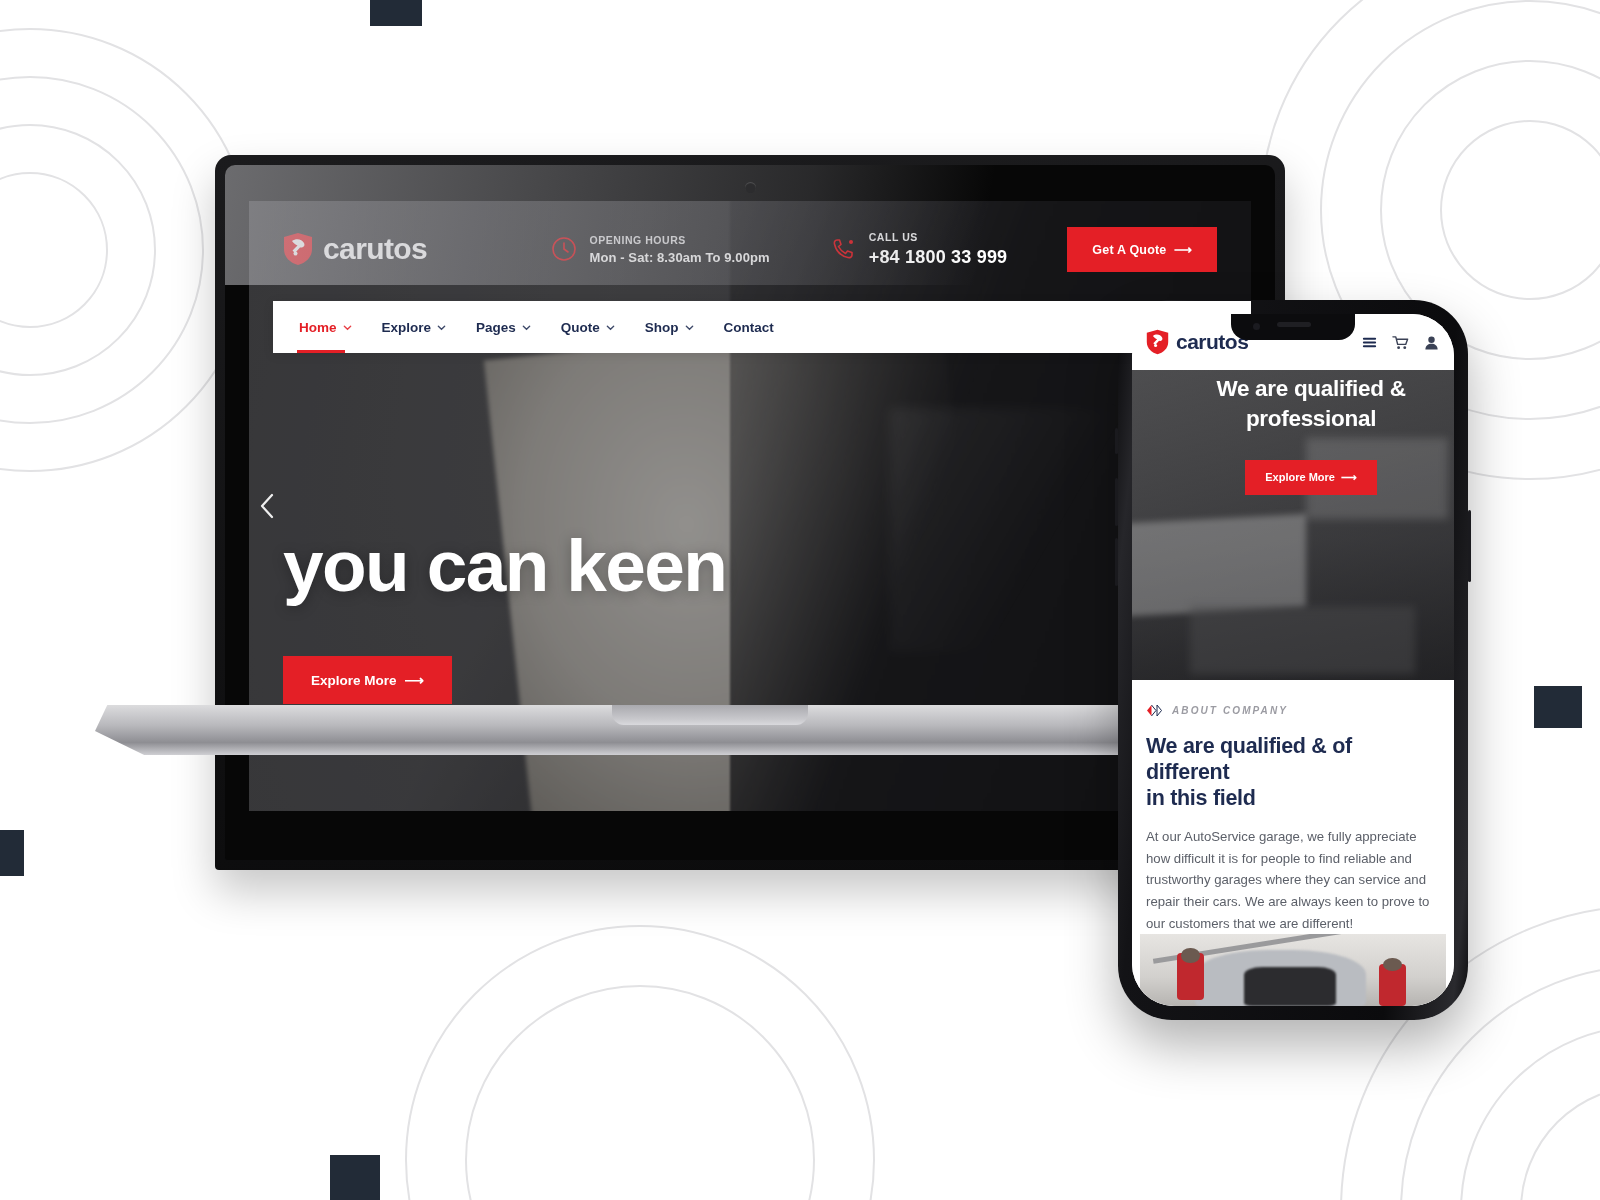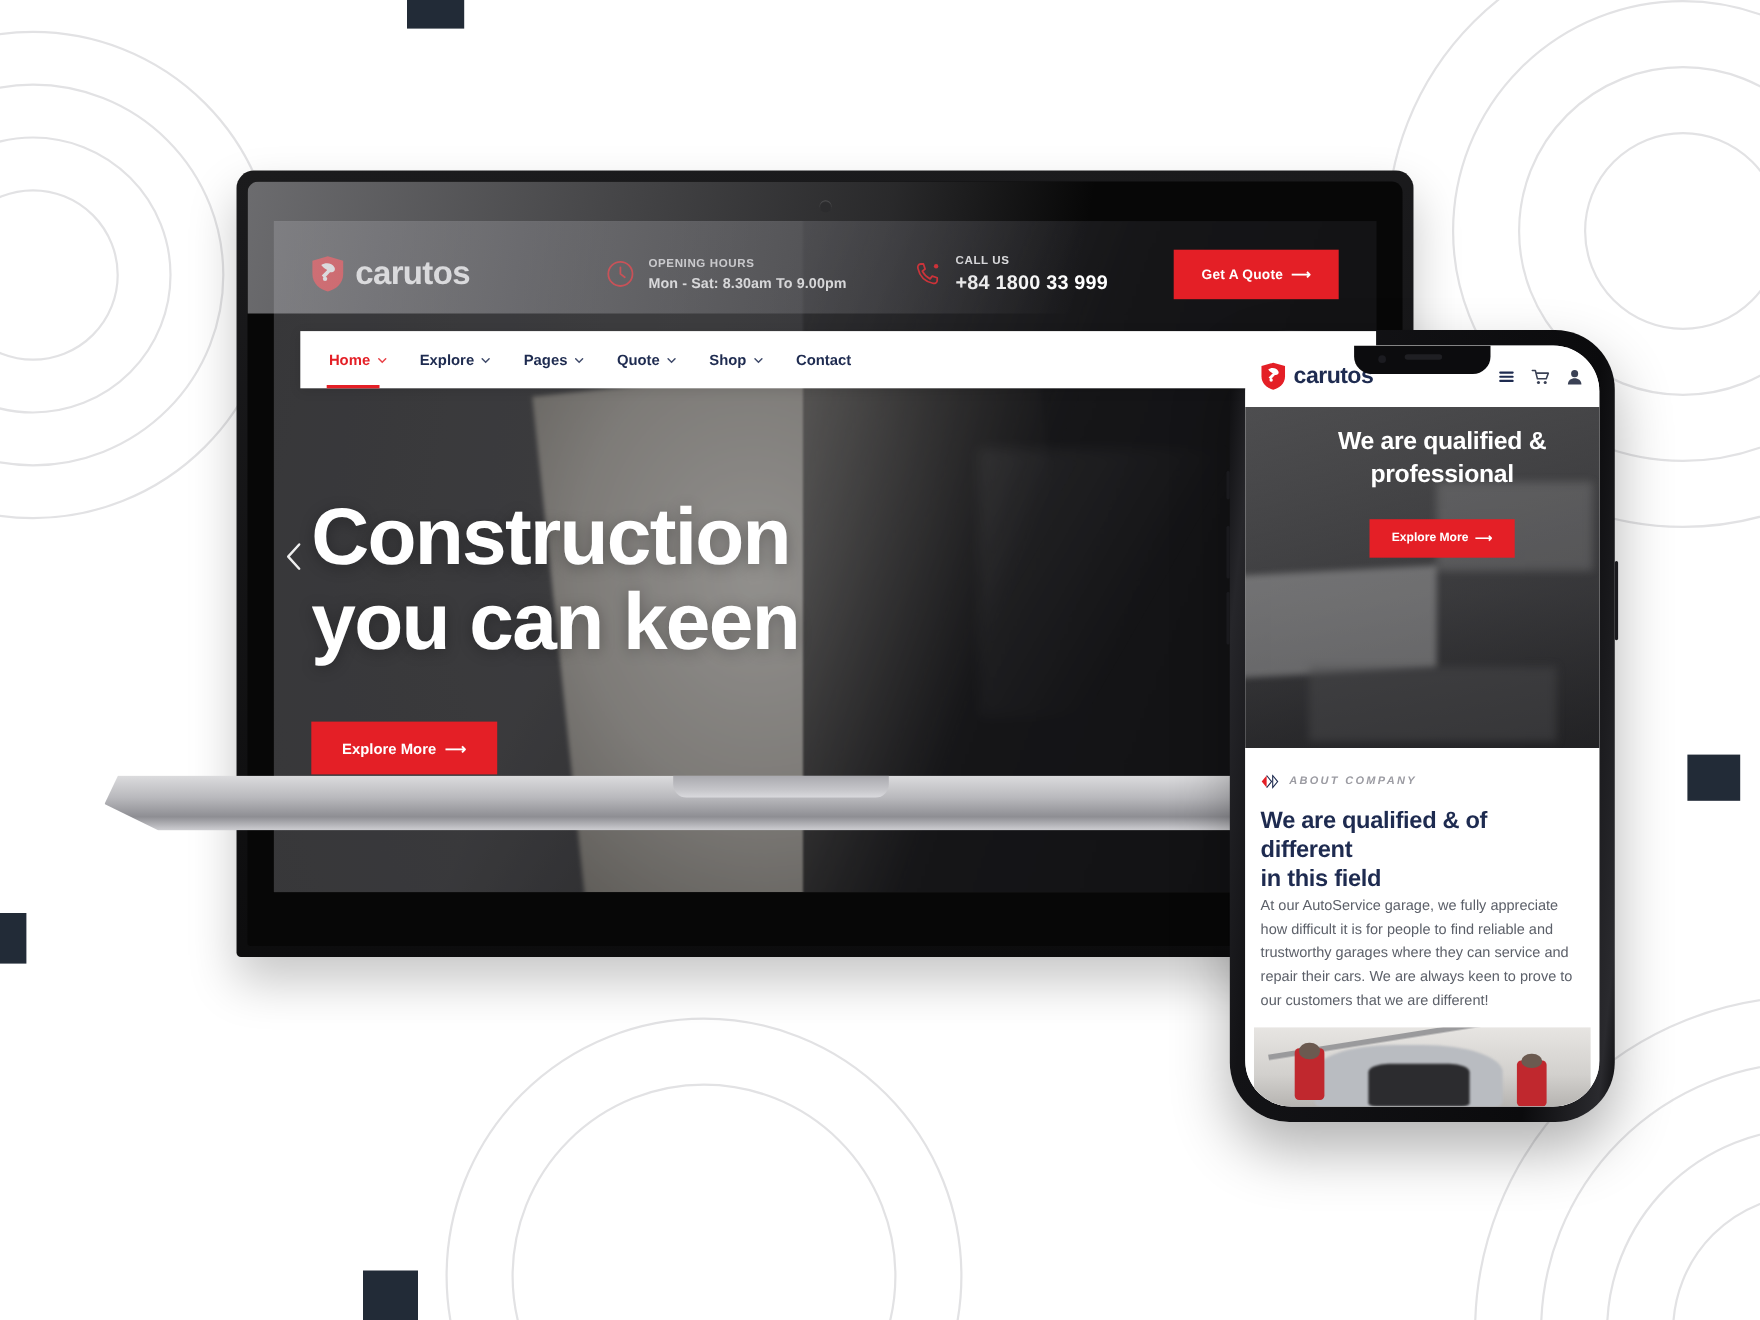--- a/index.html
+++ b/index.html
@@ -165,34 +165,34 @@
 
   .ph-hero {
     position: absolute; left: 0; right: 0; top: 56px; height: 310px; overflow: hidden;
     background:
       linear-gradient(180deg, rgba(30,30,32,.62) 0%, rgba(24,24,26,.55) 55%, rgba(18,18,20,.62) 100%),
       linear-gradient(165deg,#9a9a9c 0%, #7c7c7e 30%, #5d5d60 62%, #3b3b3e 100%);
   }
   .ph-garage-a { position:absolute; left:-6%; top:48%; width:60%; height:30%; background:#cfcfcf; opacity:.35; filter: blur(3px); transform: skewY(-3deg); }
   .ph-garage-b { position:absolute; right:2%; top:22%; width:44%; height:26%; background:#bdbdbd; opacity:.22; filter: blur(4px); }
   .ph-garage-c { position:absolute; left:18%; bottom:2%; width:70%; height:22%; background:#4a4a4c; opacity:.5; filter: blur(4px); }
-  .ph-hero-copy { position: absolute; left: 0; right: 0; top: 56px; text-align: center; padding: 16px 20px; margin-left: 36px; }
+  .ph-hero-copy { position: absolute; left: 0; right: 0; top: 56px; text-align: center; padding: 4px 20px; margin-left: 36px; }
   .ph-hero-title { color: #fff; font-size: 22.5px; line-height: 1.33; font-weight: 700; letter-spacing: -.3px; }
   .btn-explore-sm {
     display: inline-flex; align-items: center; gap: 6px; margin-top: 26px;
     background: #e41f26; color: #fff; font-size: 11px; font-weight: 700;
     padding: 11px 20px; border: none; cursor: pointer;
   }
 
   .ph-about { position: absolute; left: 0; right: 0; top: 366px; bottom: 0; background: #fff; padding: 24px 14px 0; }
   .eyebrow { display: flex; align-items: center; gap: 9px; }
   .eyebrow-ico { width: 17px; height: 13px; display: block; }
   .eyebrow-text { color: #9b9ba2; font-size: 10px; font-weight: 700; letter-spacing: 2.1px; text-transform: uppercase; font-style: italic; }
   .about-title { margin-top: 16px; color: #1e2b50; font-size: 21.5px; line-height: 1.22; font-weight: 700; letter-spacing: -.3px; }
-  .about-text { margin-top: 0; color: #5c6069; font-size: 13.2px; line-height: 1.66; }
+  .about-text { margin-top: 14px; color: #5c6069; font-size: 13.2px; line-height: 1.66; }
   .ph-photo {
     position: absolute; left: 8px; right: 8px; bottom: 0; height: 72px; overflow: hidden;
     background: linear-gradient(180deg,#e7e5e2 0%, #d2d0cd 60%, #b6b4b1 100%);
   }
   .pp-car { position:absolute; left:18%; top:22%; width:56%; height:82%; background:#b9bcc1; border-radius: 42% 42% 12% 12%; filter: blur(1px); }
   .pp-car2 { position:absolute; left:34%; top:46%; width:30%; height:54%; background:#2c2c2f; border-radius: 20% 20% 8% 8%; filter: blur(1px); }
   .pp-w1 { position:absolute; left:12%; top:26%; width:9%; height:66%; background:#c0282e; border-radius: 4px; filter: blur(.6px); }
   .pp-w1h { position:absolute; left:13.5%; top:20%; width:6%; height:20%; background:#6b5a50; border-radius: 50%; filter: blur(.6px); }
   .pp-w2 { position:absolute; left:78%; top:42%; width:9%; height:58%; background:#c0282e; border-radius: 4px; filter: blur(.6px); }
   .pp-w2h { position:absolute; left:79.5%; top:34%; width:6%; height:18%; background:#6b5a50; border-radius: 50%; filter: blur(.6px); }
@@ -323,21 +323,21 @@
                 <span>Contact</span>
               </div>
             </nav>
 
             <svg class="slider-arrow" viewBox="0 0 22 28">
               <path d="M15 3 L5 14 L15 25" fill="none" stroke="#ffffff" stroke-width="2.2" stroke-linecap="round" stroke-linejoin="round"></path>
             </svg>
 
             <div class="hero-copy">
               <h1 class="hero-title">
-                <span>Construction</span><br>
+                <br>
                 <span>you can keen</span>
               </h1>
               <button class="btn-explore">
                 <span>Explore More</span>
                 <span>⟶</span>
               </button>
             </div>
           </div>
         </div>
 

